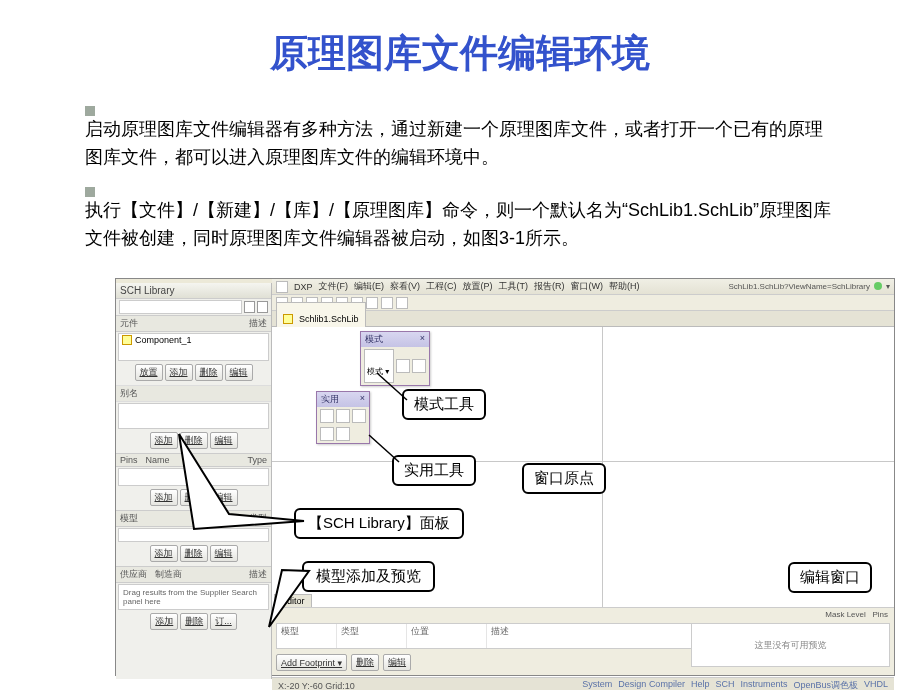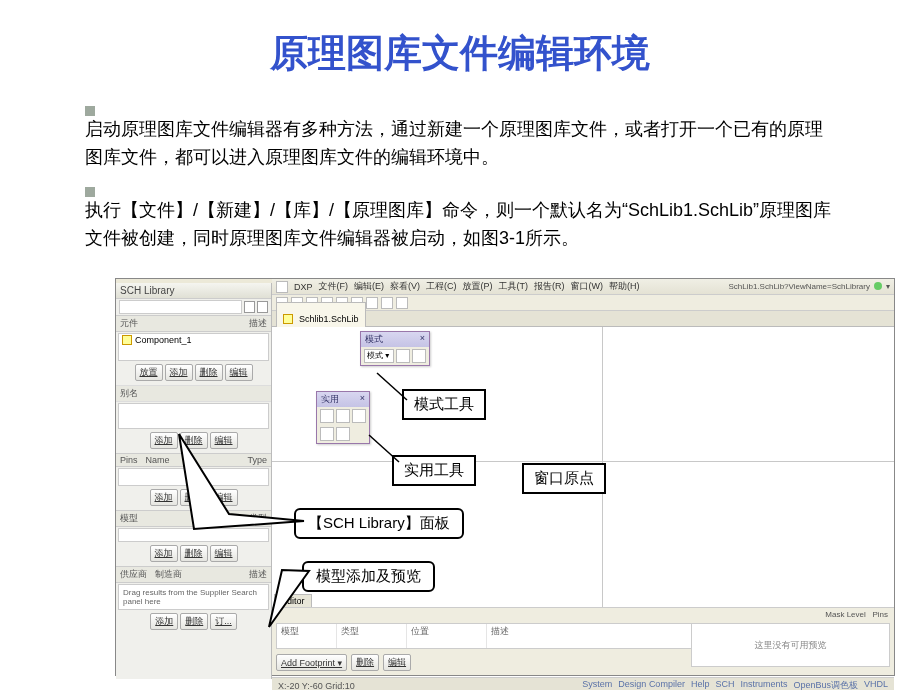--- a/index.html
+++ b/index.html
@@ -46,27 +46,27 @@
   radial-gradient(circle, #d2d2d2 0.5px, transparent 0.5px);
   background-size: 10px 10px;
 }
 .canvas .cross-v { position: absolute; left: 53%; top: 0; bottom: 0; width: 1px; background: #c8c8c8; }
 .canvas .cross-h { position: absolute; top: 48%; left: 0; right: 0; height: 1px; background: #c8c8c8; }
 
 .float-toolbar { position: absolute; background: #efede0; border: 1px solid #97a; box-shadow: 1px 1px 2px rgba(0,0,0,0.2); font-size: 9px; }
 .ft-title { background: linear-gradient(#d8d6f0,#c5c3e5); padding: 1px 4px; font-size: 9px; display: flex; justify-content: space-between; color: #336; }
 .ft-body { padding: 2px 3px; display: flex; gap: 2px; align-items: center; }
 .ft-btn { width: 14px; height: 14px; border: 1px solid #bbb; background: #fff; }
-.ft-sel { height: 14px; border: 1px solid #bbb; background: #fff; font-size: 8px; padding: 0 2px; min-width: 30px; }
+.ft-sel { height: 14px; border: 1px solid #bbb; background: #fff; font-size: 8px; padding: 16px 2px; min-width: 30px; }
 
 .mode-tb { left: 44px; top: 4px; margin-left: 44px; }
 .util-tb { left: 44px; top: 64px; }
 
 
-.callout { position: absolute; border: 2px solid #000; border-radius: 0; background: #fff; padding: 4px 10px; font-size: 15px; white-space: nowrap; }
+.callout { position: absolute; border: 2px solid #000; border-radius: 6px; background: #fff; padding: 4px 10px; font-size: 15px; white-space: nowrap; }
 
 
 .bottom-shelf { position: absolute; left: 0; right: 0; bottom: 0; height: 68px; background: #efede0; border-top: 1px solid #ccc; }
 .editor-tab { position: absolute; left: 2px; top: -14px; background: #e8e6d8; border: 1px solid #bbb; border-bottom: none; padding: 1px 6px; font-size: 9px; }
 .mask-row { position: absolute; right: 6px; top: 2px; font-size: 8px; color: #555; }
 .model-grid { position: absolute; left: 4px; right: 4px; top: 15px; height: 26px; background: #fff; border: 1px solid #ccc; display: flex; font-size: 9px; }
 .model-grid div { border-right: 1px solid #e5e5e5; padding: 1px 4px; color: #666; }
 .preview-box { position: absolute; right: 4px; top: 15px; width: 199px; height: 44px; background: #fff; border: 1px solid #ccc; font-size: 9px; color: #888; display: flex; align-items: center; justify-content: center; }
 .bottom-btns { position: absolute; left: 4px; bottom: 4px; display: flex; gap: 4px; }
 .status-bar { position: absolute; left: 156px; right: 0; bottom: -18px; height: 16px; background: #e5e3d5; border-top: 1px solid #ccc; display: flex; align-items: center; font-size: 9px; color: #555; padding: 0 6px; gap: 8px; }
@@ -237,20 +237,21 @@
           <path d="M35 35 L5 8"></path>
         </svg>
 
       <div class="callout" style="left:120px; top:128px">实用工具</div>
       <svg class="pointer simple-pointer" style="left:92px; top:100px; width:40px; height:40px">
           <path d="M35 35 L5 8"></path>
         </svg>
 
       <div class="callout" style="left:250px; top:136px">窗口原点</div>
 
+      <div class="callout" style="right:22px; bottom:14px">编辑窗口</div>
     </div>
 
     <div class="bottom-shelf">
       <div class="editor-tab">Editor</div>
       <div class="mask-row"><span>Mask Level</span> &nbsp; <span>Pins</span></div>
       <div class="model-grid" style="right:180px">
         <div style="width:60px">模型</div>
         <div style="width:70px">类型</div>
         <div style="width:80px">位置</div>
         <div style="flex:1">描述</div>

